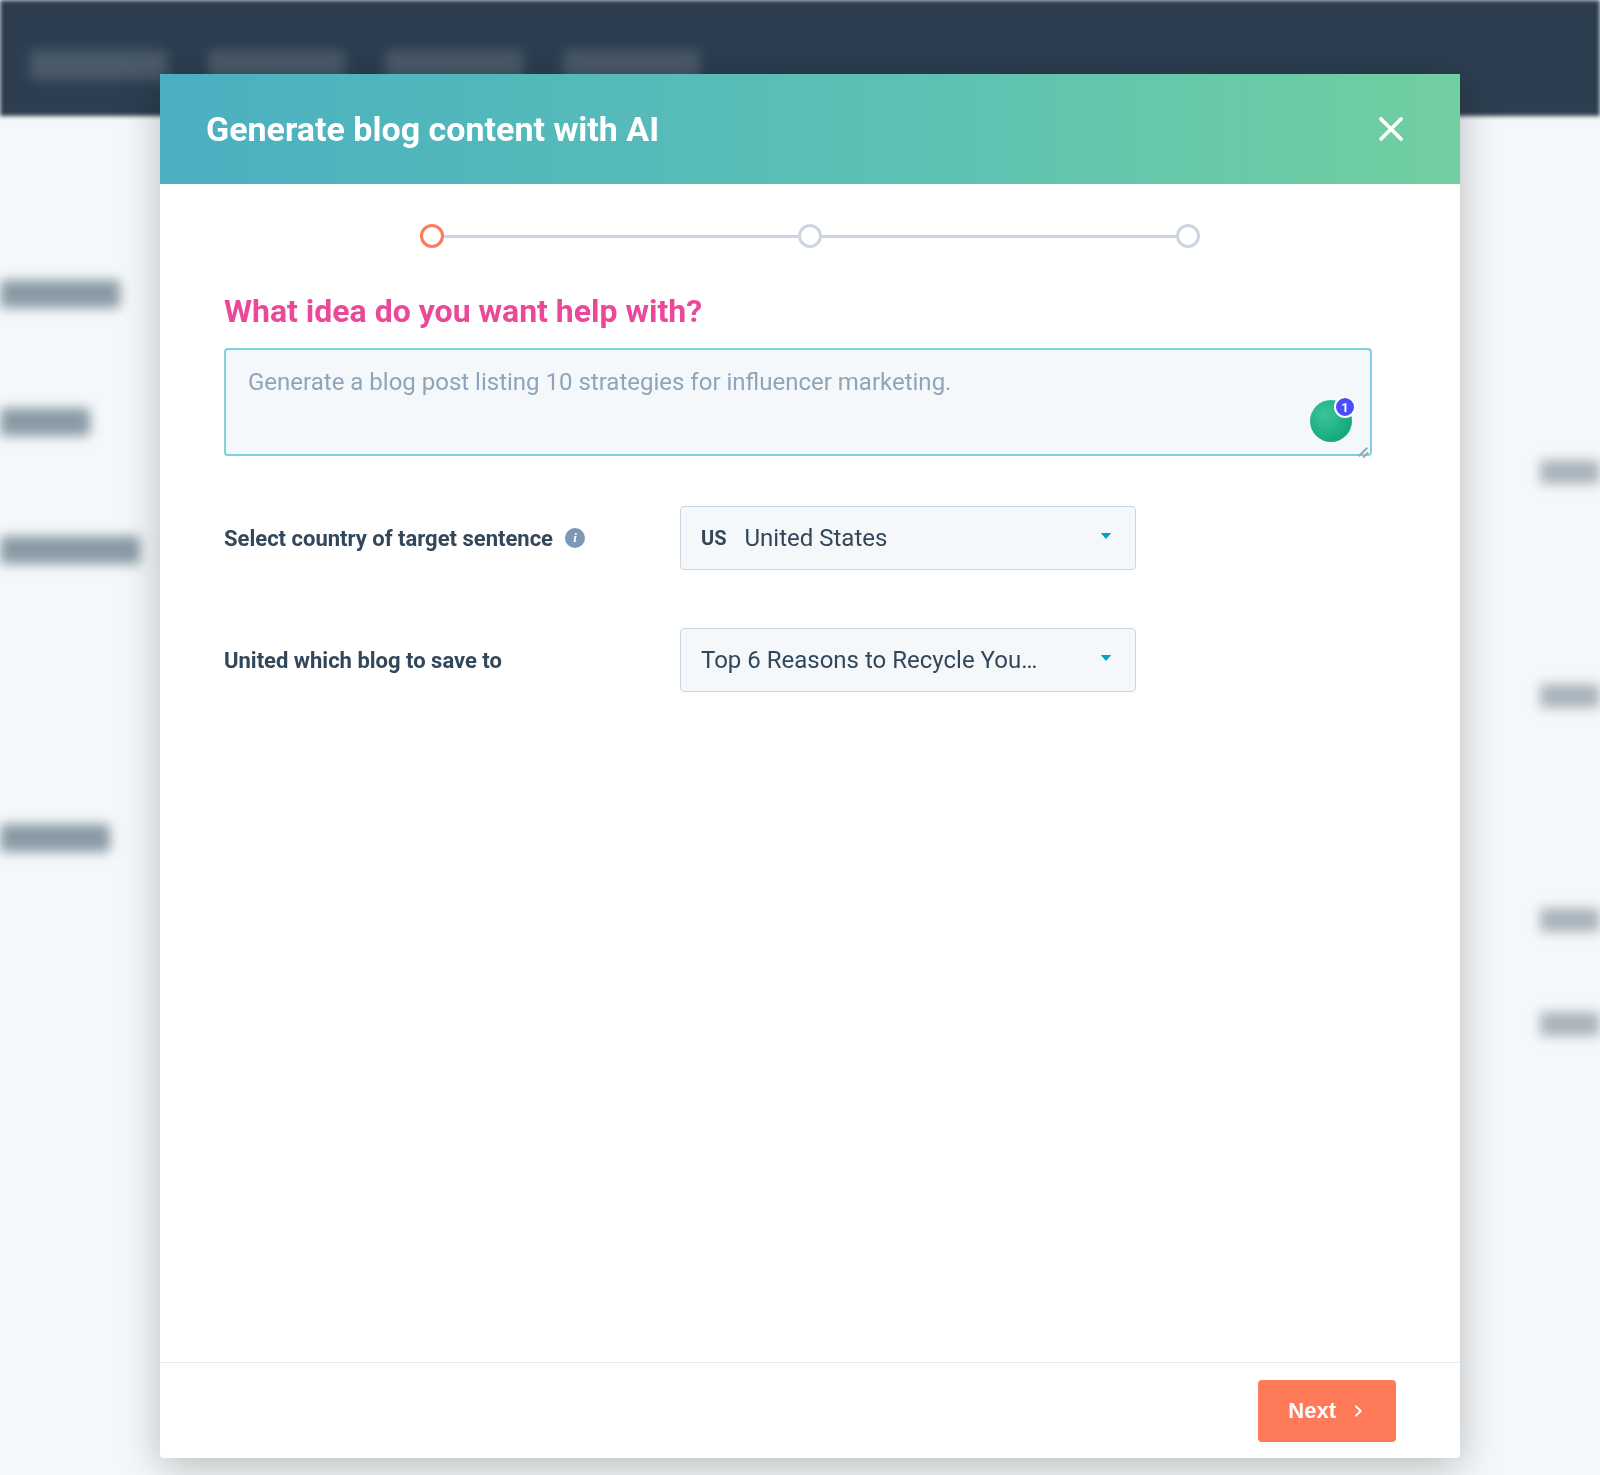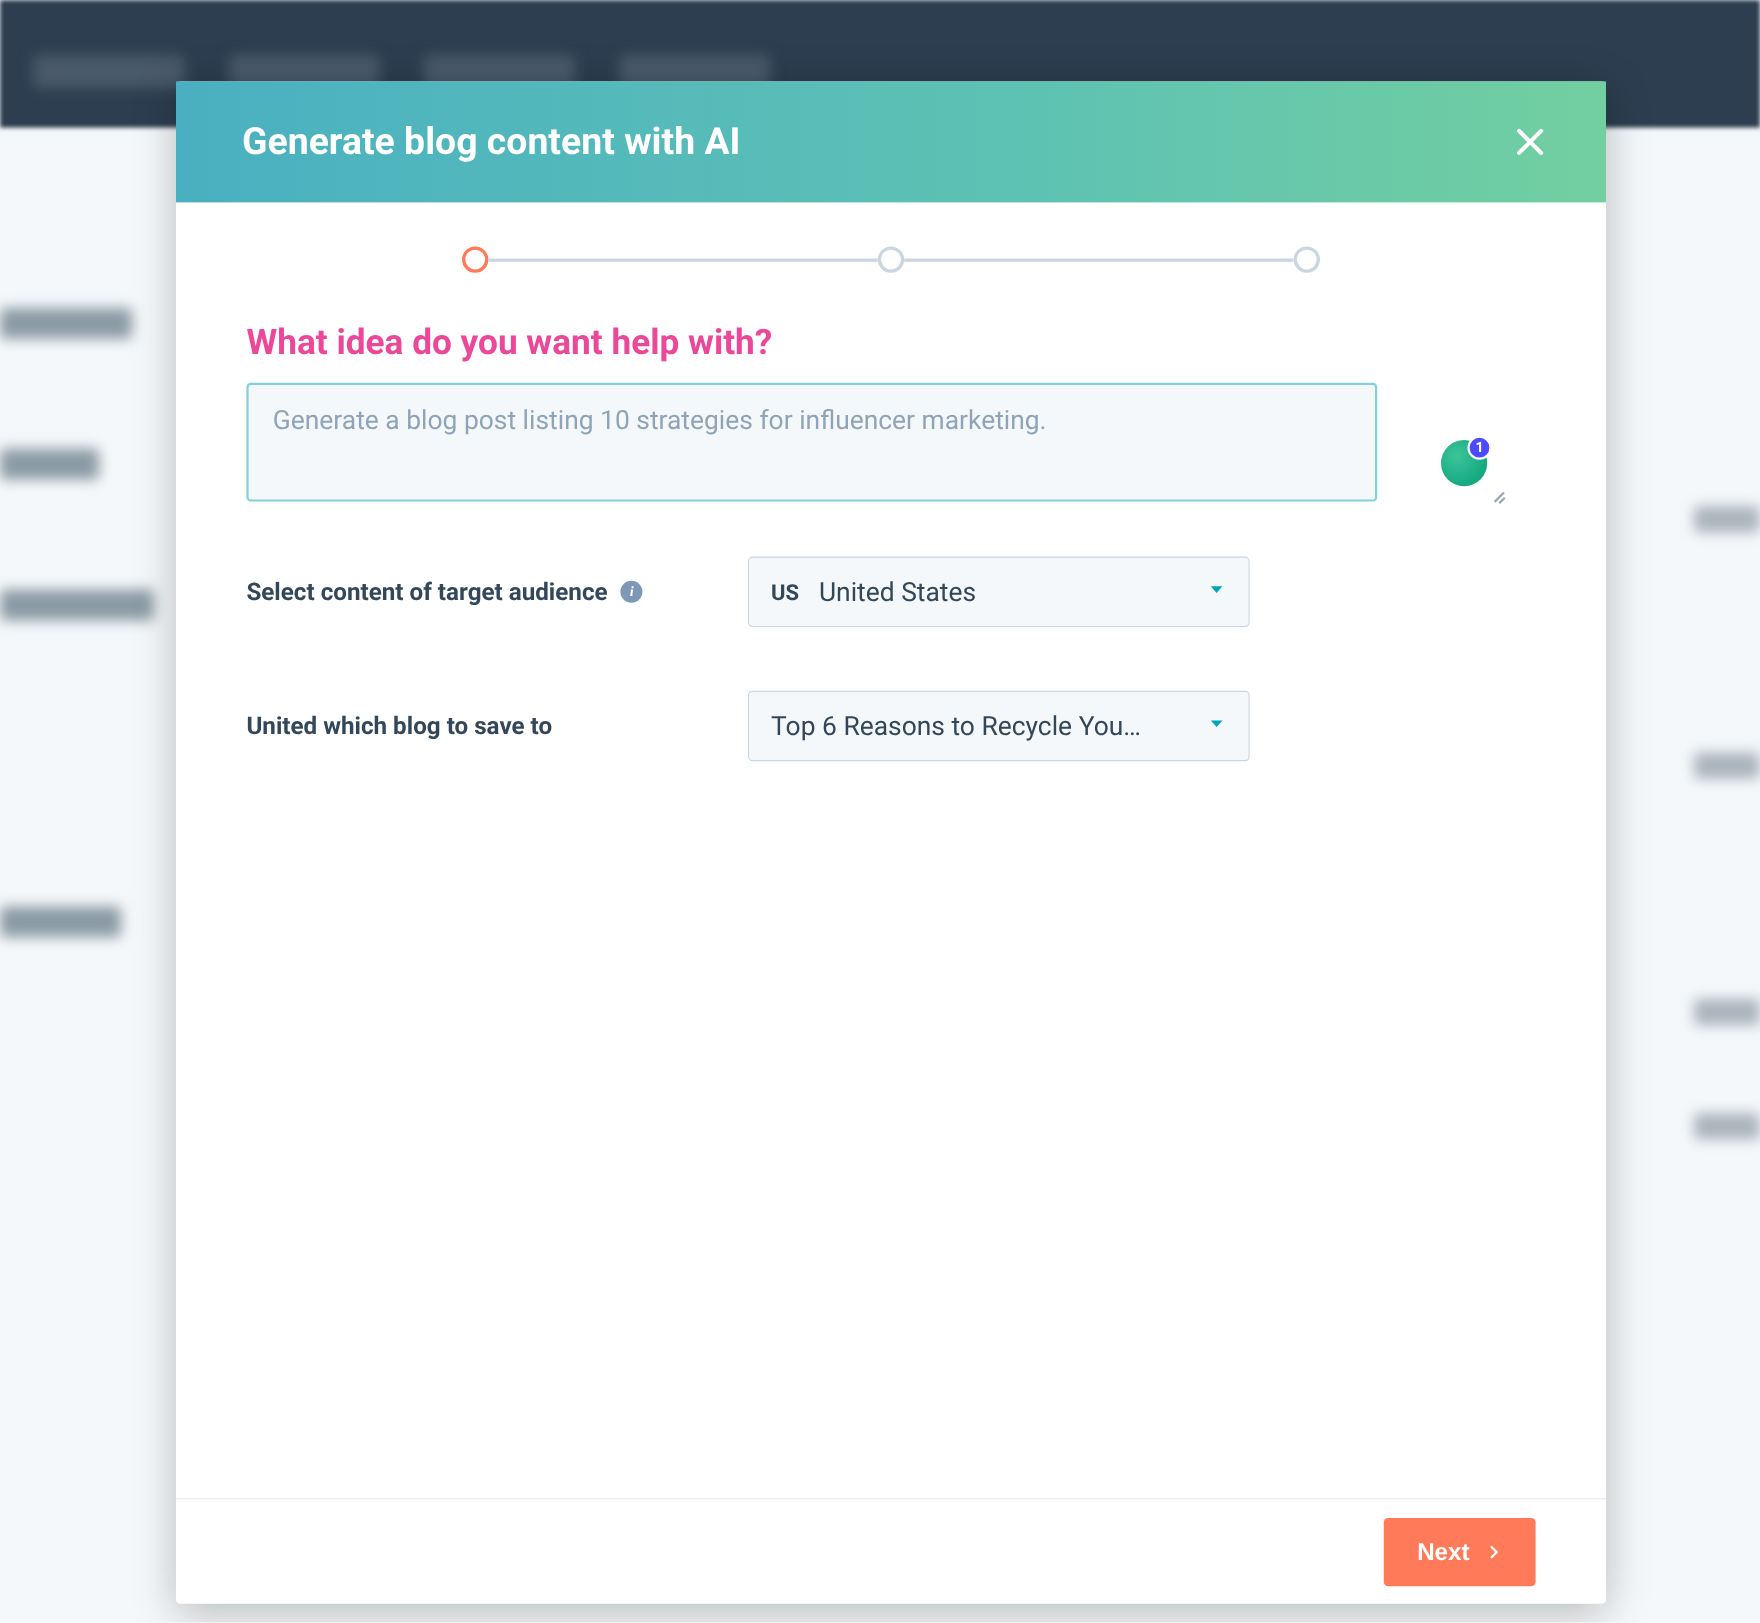--- a/index.html
+++ b/index.html
@@ -79,21 +79,21 @@
       display: flex;
       flex-direction: column;
     }
 
     .modal-header {
       height: 110px;
       background: linear-gradient(90deg, #4ab0c1 0%, #5ec2b3 60%, #72cfa0 100%);
       display: flex;
       align-items: center;
       justify-content: space-between;
-      padding: 0 48px 0 60px;
+      padding: 0 48px 0 46px;
     }
     .modal-title {
       color: #ffffff;
       font-size: 34px;
       font-weight: 700;
     }
     .close-btn {
       width: 42px;
       height: 42px;
       display: flex;
@@ -144,21 +144,21 @@
       margin-bottom: 18px;
     }
     .hint {
       font-size: 22px;
       color: #516f90;
       line-height: 1.7;
       margin-bottom: 30px;
     }
 
     .idea-textarea {
-      width: 1028px;
+      width: 1148px;
       height: 108px;
       border: 2px solid #7fd1de;
       border-radius: 4px;
       background: #f5f8fa;
       padding: 18px 60px 18px 22px;
       font-size: 24px;
       color: #33475b;
       font-family: inherit;
       resize: none;
       outline: none;
@@ -360,21 +360,21 @@
       <div class="grammarly">
         <div class="grammarly-circle">
           <div class="grammarly-badge">1</div>
         </div>
       </div>
       <div class="resize-handle"></div>
     </div>
 
     <div class="field-row">
       <div class="field-label">
-        <span>Select content of target audience</span>
+        <span>Select country of target sentence</span>
         <span class="info-icon">i</span>
       </div>
       <div class="select-box">
         <span class="select-code">US</span>
         <span class="select-value">United States</span>
         <span class="select-caret">
           <svg viewBox="0 0 24 24" fill="#00a4bd">
               <path d="M5 8l7 8 7-8z"></path>
             </svg>
         </span>

